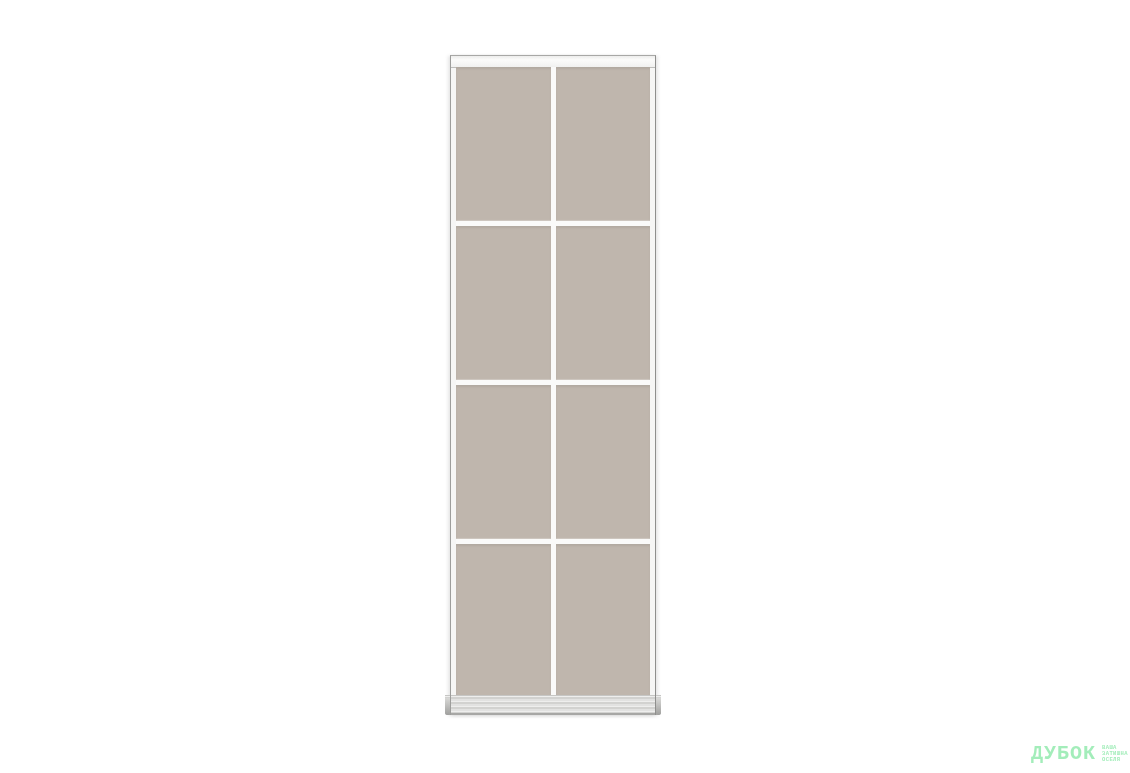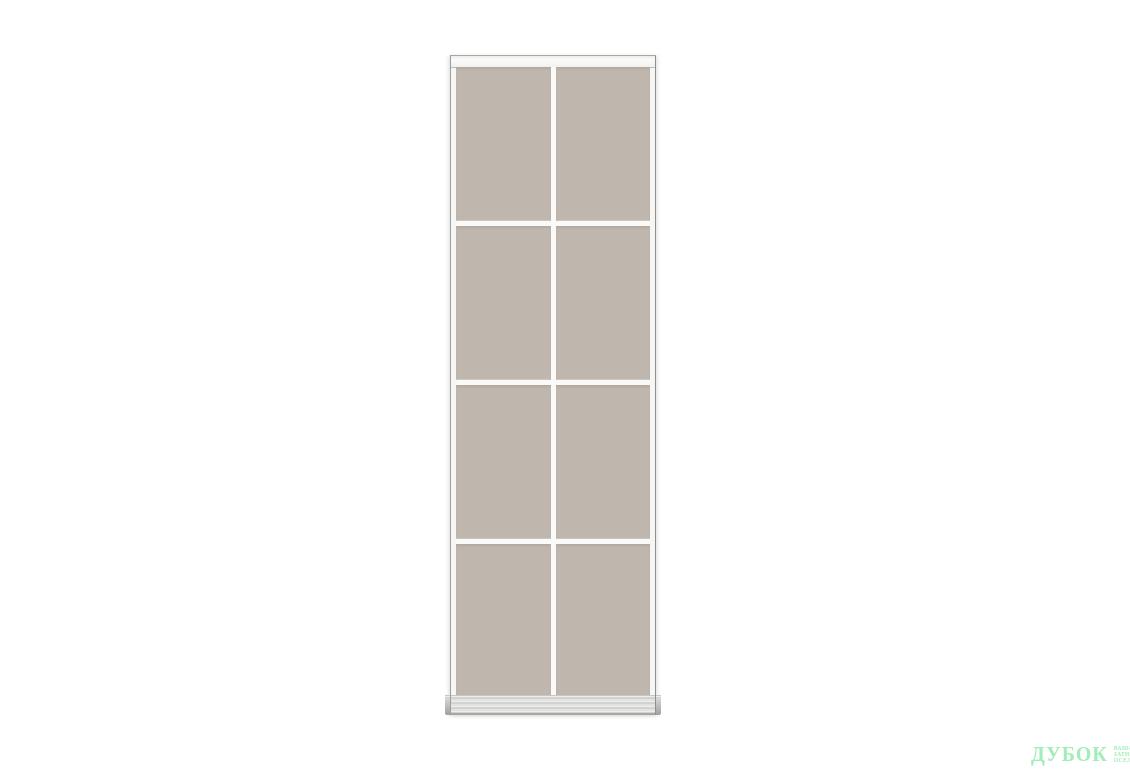--- a/index.html
+++ b/index.html
@@ -2,21 +2,21 @@
 <html><head>
 <meta charset="utf-8">
 <style>
   html, body { margin: 0; padding: 0; background: #ffffff; }
   .stage {
     position: relative;
     width: 1130px;
     height: 773px;
     background: #ffffff;
     overflow: hidden;
-    font-family: Liberation Serif, serif;
+    font-family: Liberation Mono, monospace;
   }
 
   
   .door {
     position: absolute;
     left: 450px;
     top: 55px;
     width: 206px;
     height: 660px;
     background: #f6f6f5;

